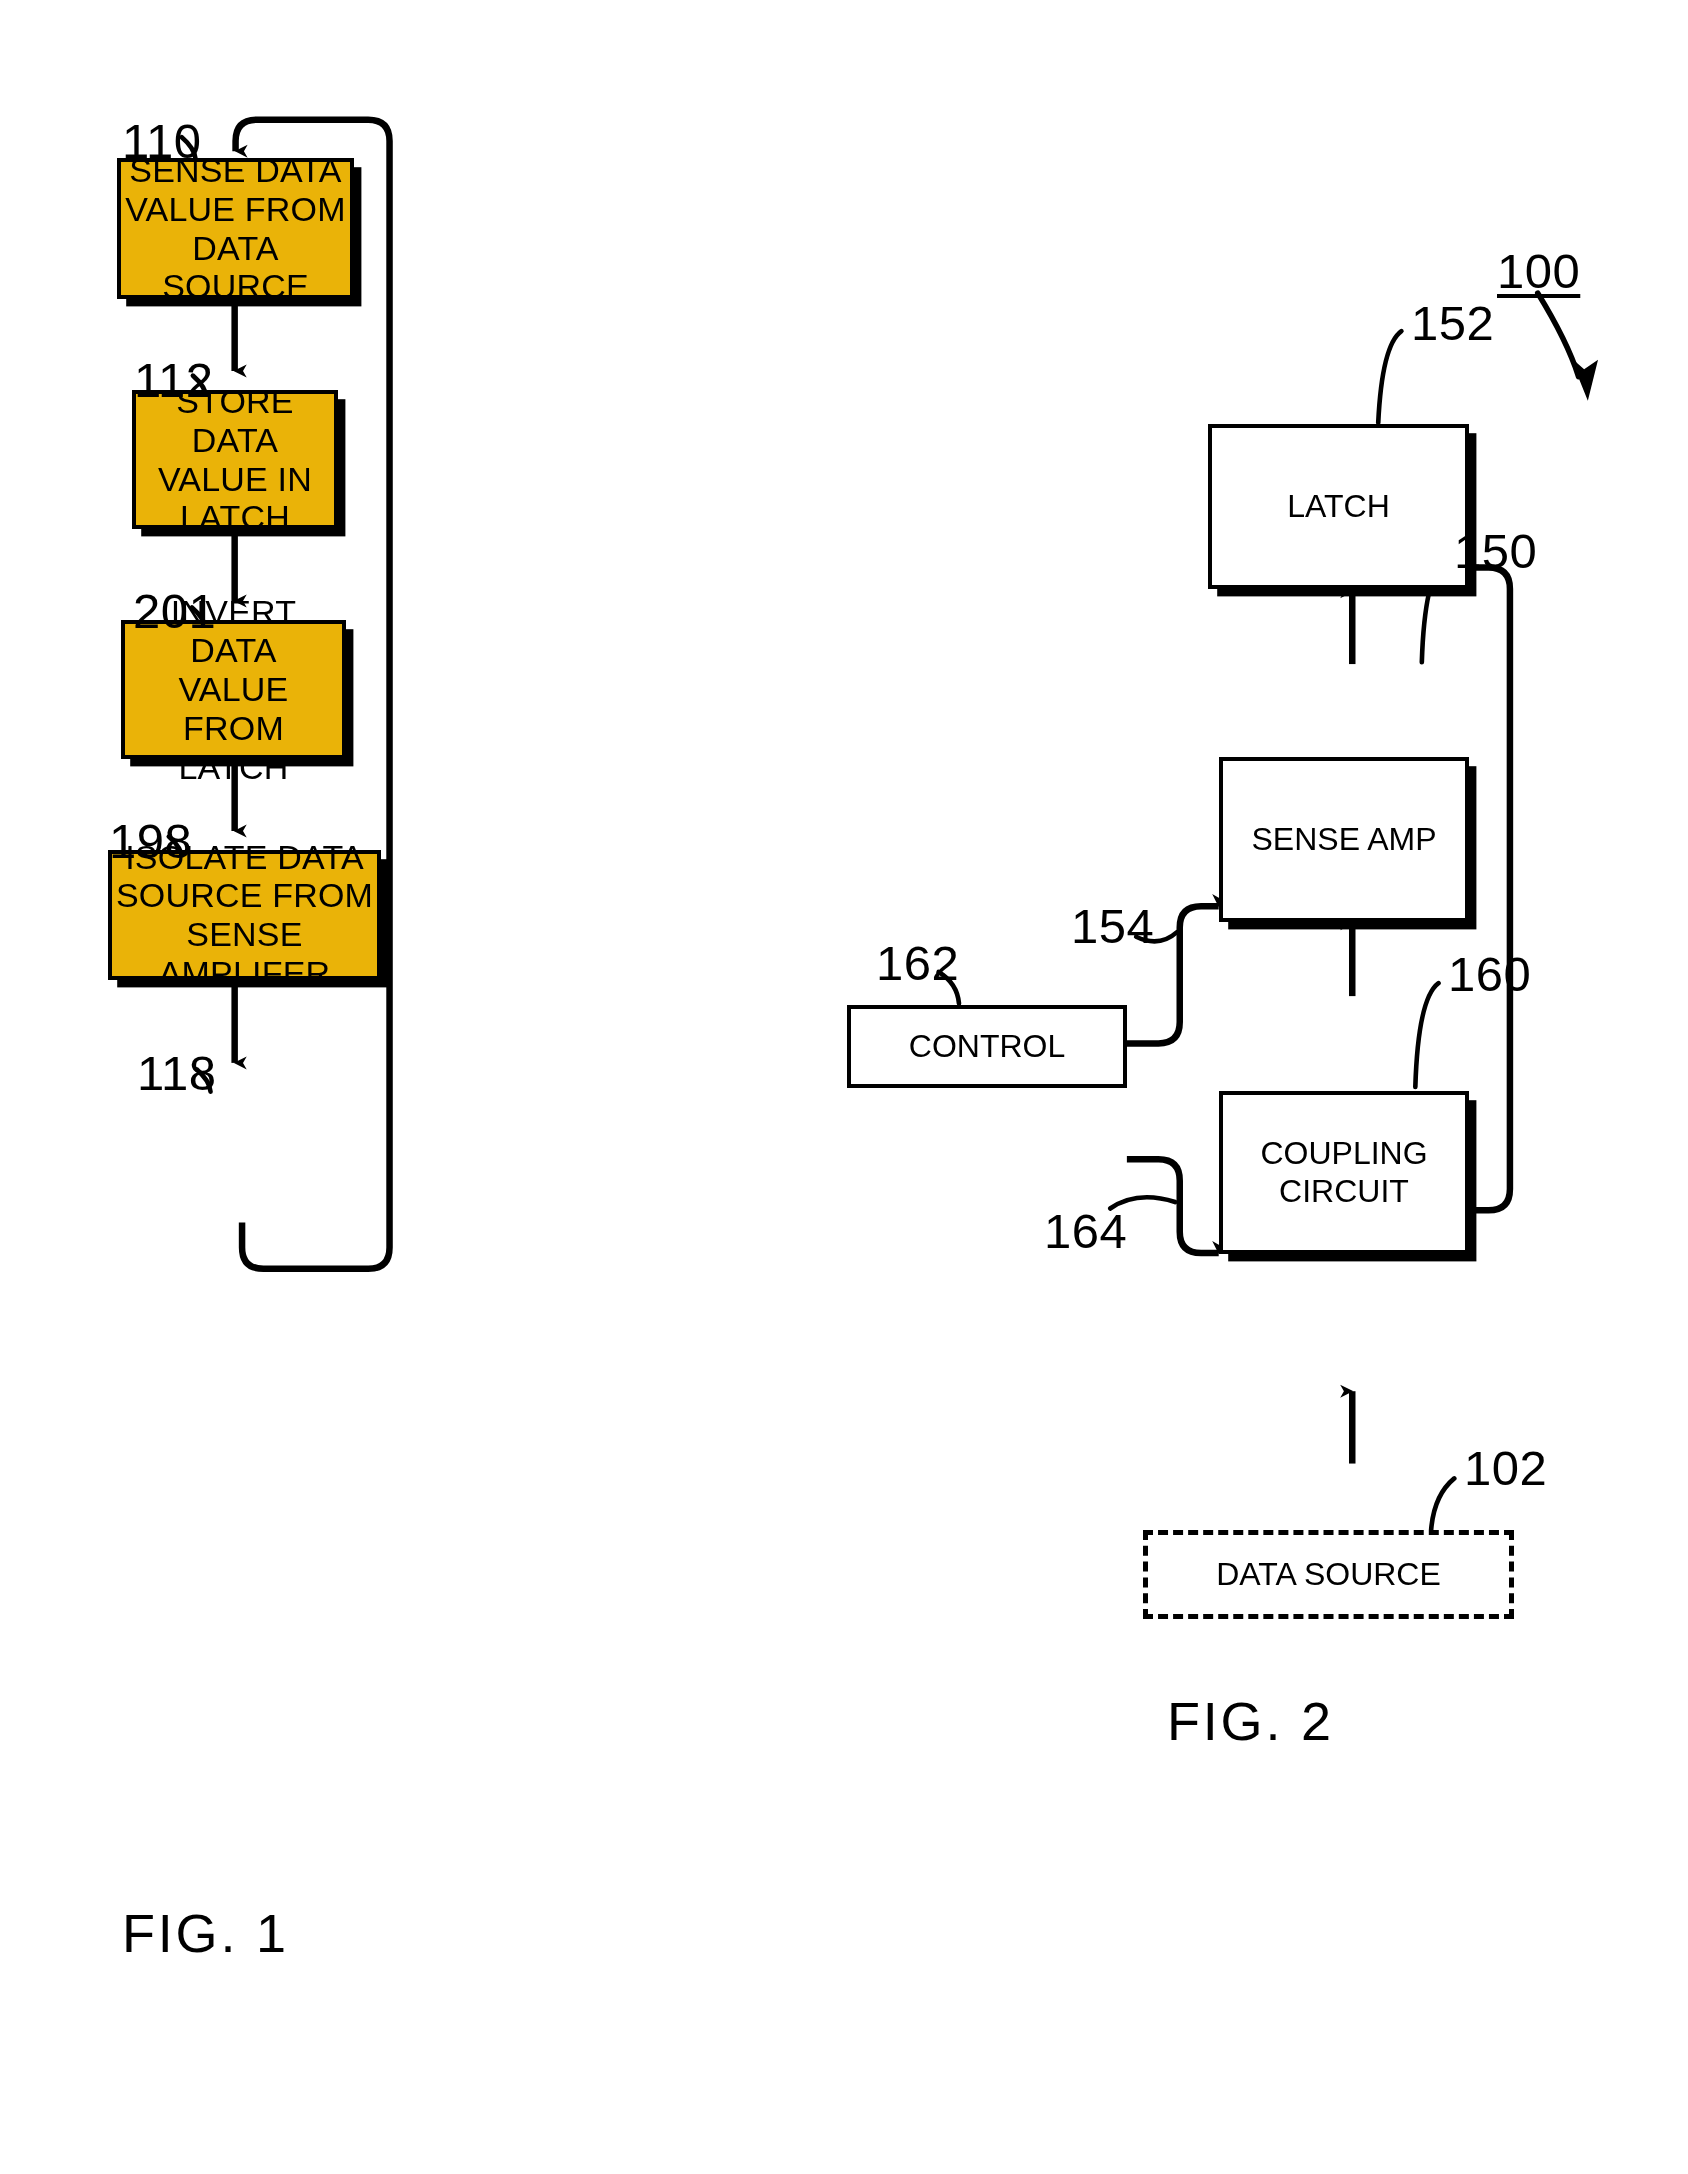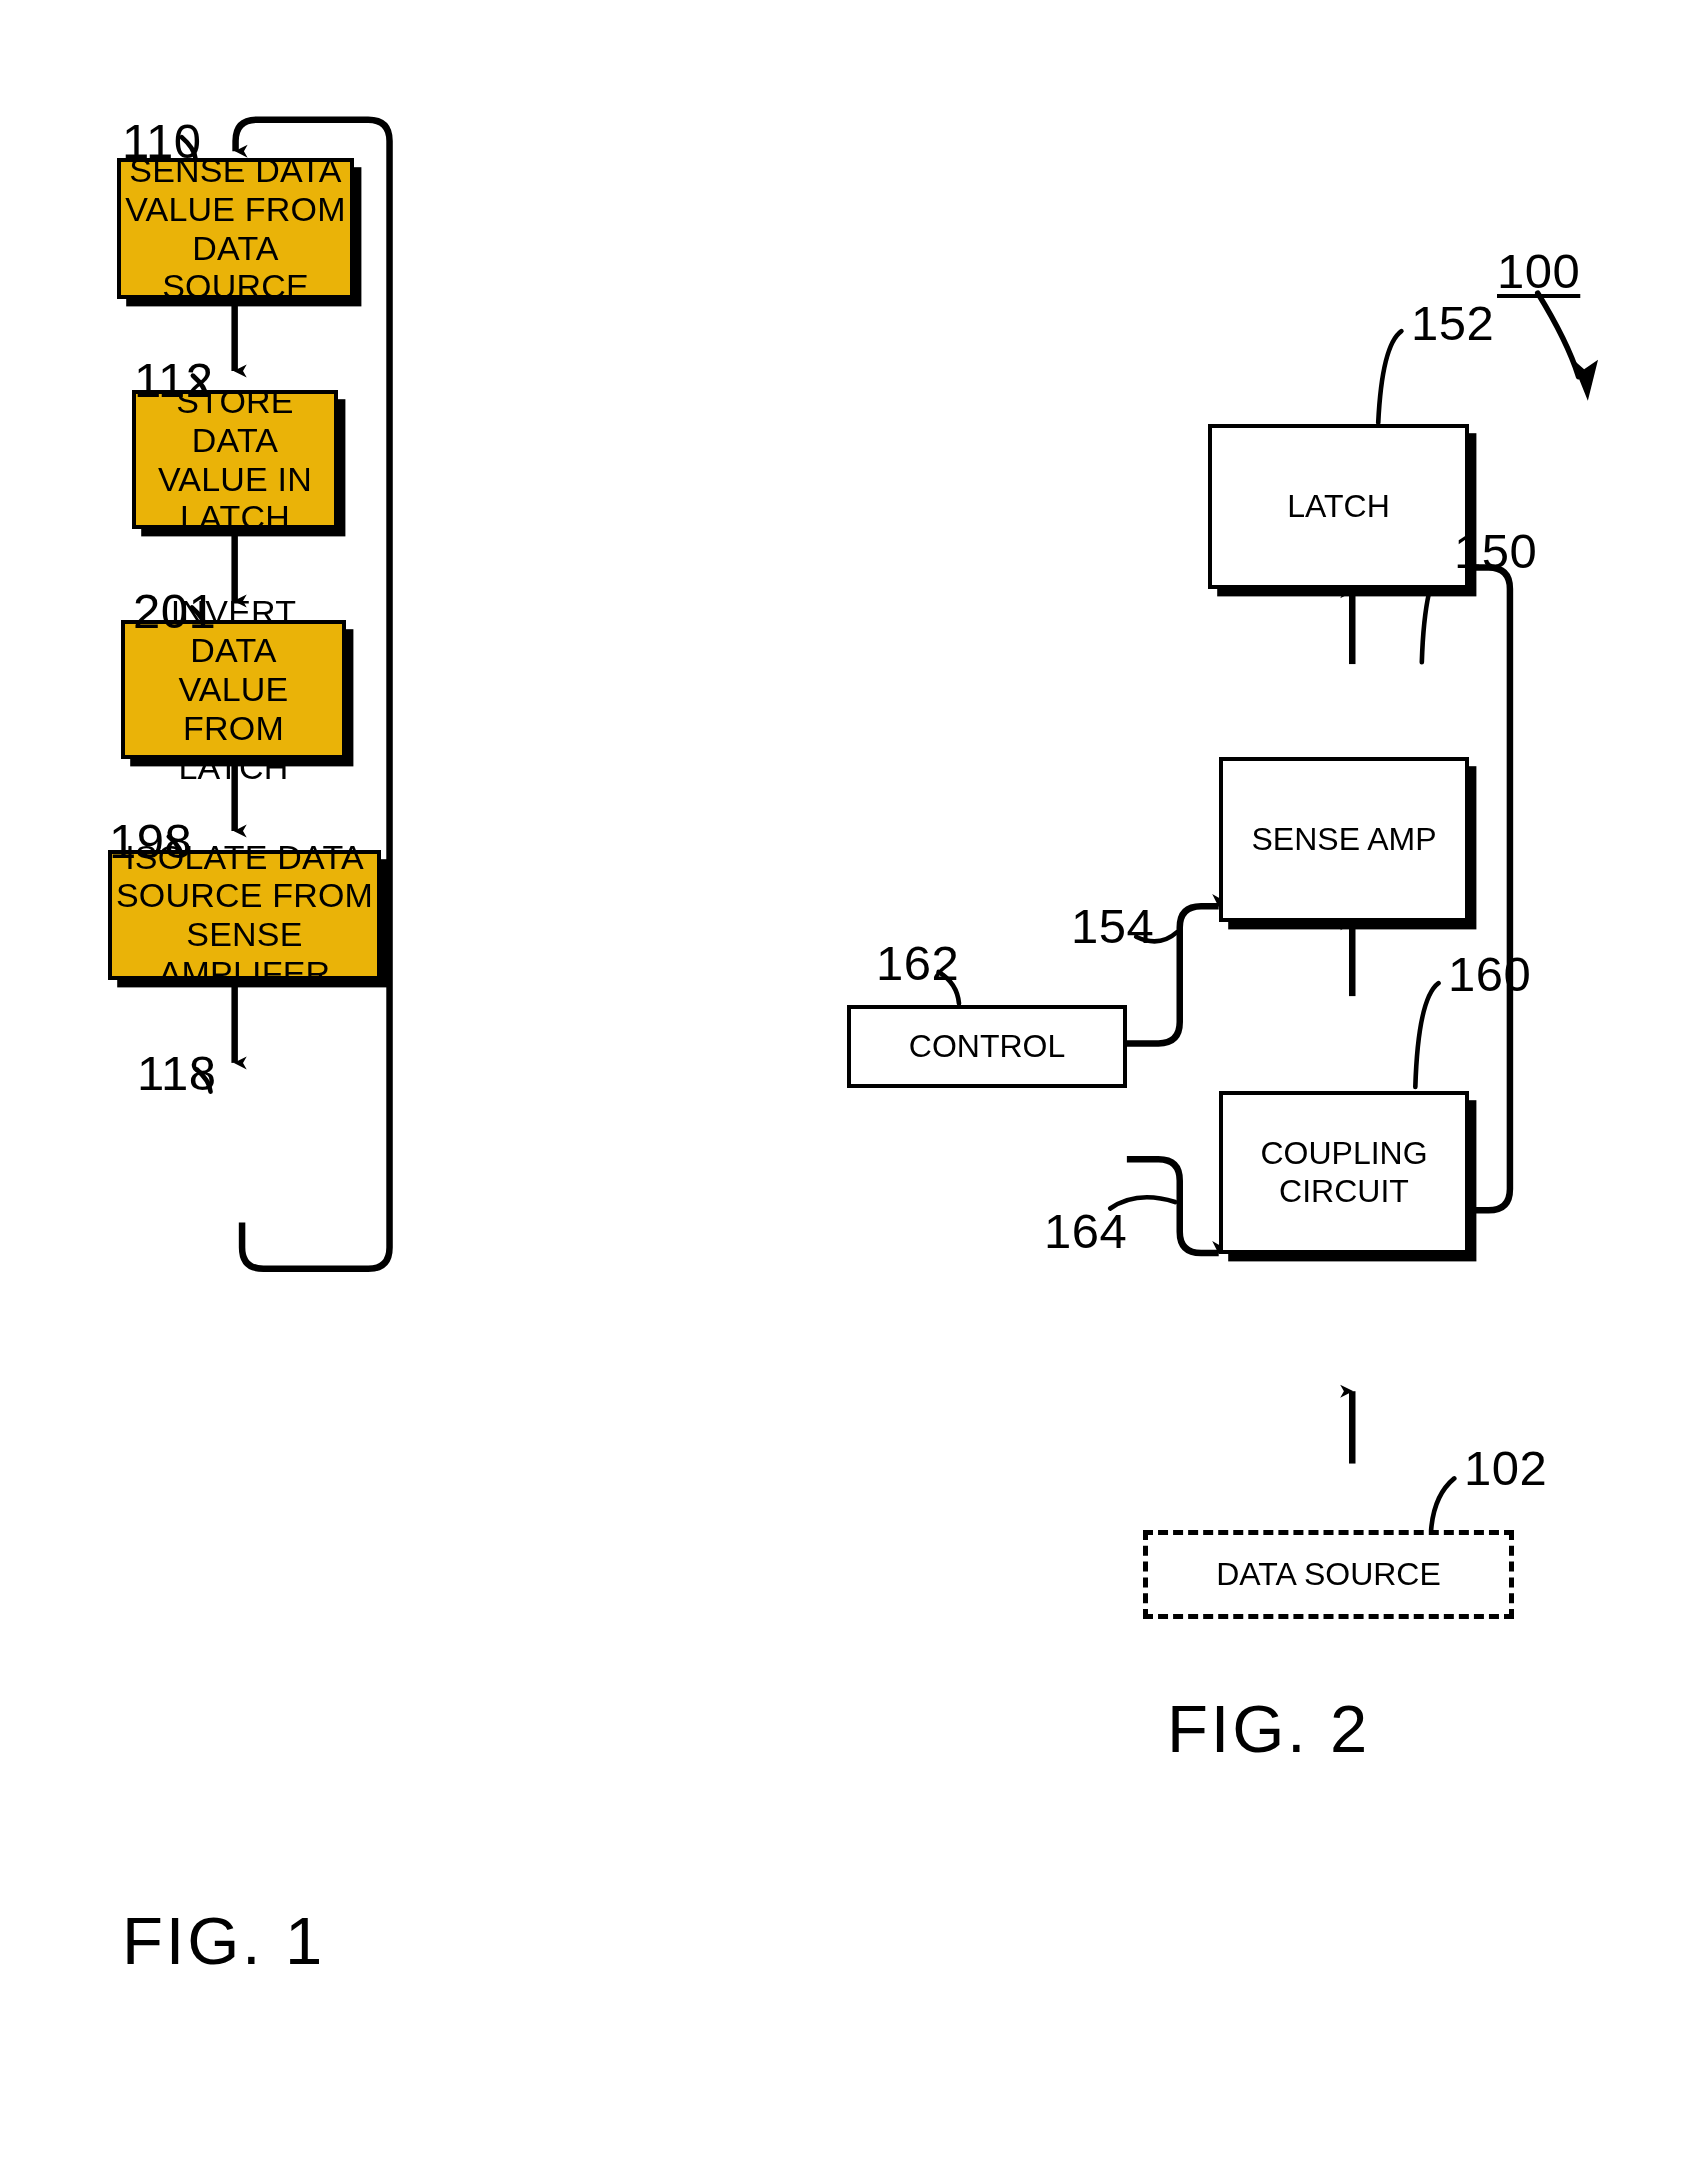--- a/index.html
+++ b/index.html
@@ -83,21 +83,21 @@
     white-space: nowrap;
   }
   .ref.underline {
     text-decoration: underline;
     text-underline-offset: 5.6px;
     text-decoration-thickness: 3.7px;
   }
   
   .fig-cap {
     position: absolute;
-    font-size: 67px;
+    font-size: 54px;
     letter-spacing: 2.8px;
     font-family: "Liberation Sans", sans-serif;
     z-index: 8;
     white-space: nowrap;
   }
 </style>
 </head>
 <body>
 
 <div id="canvas">

